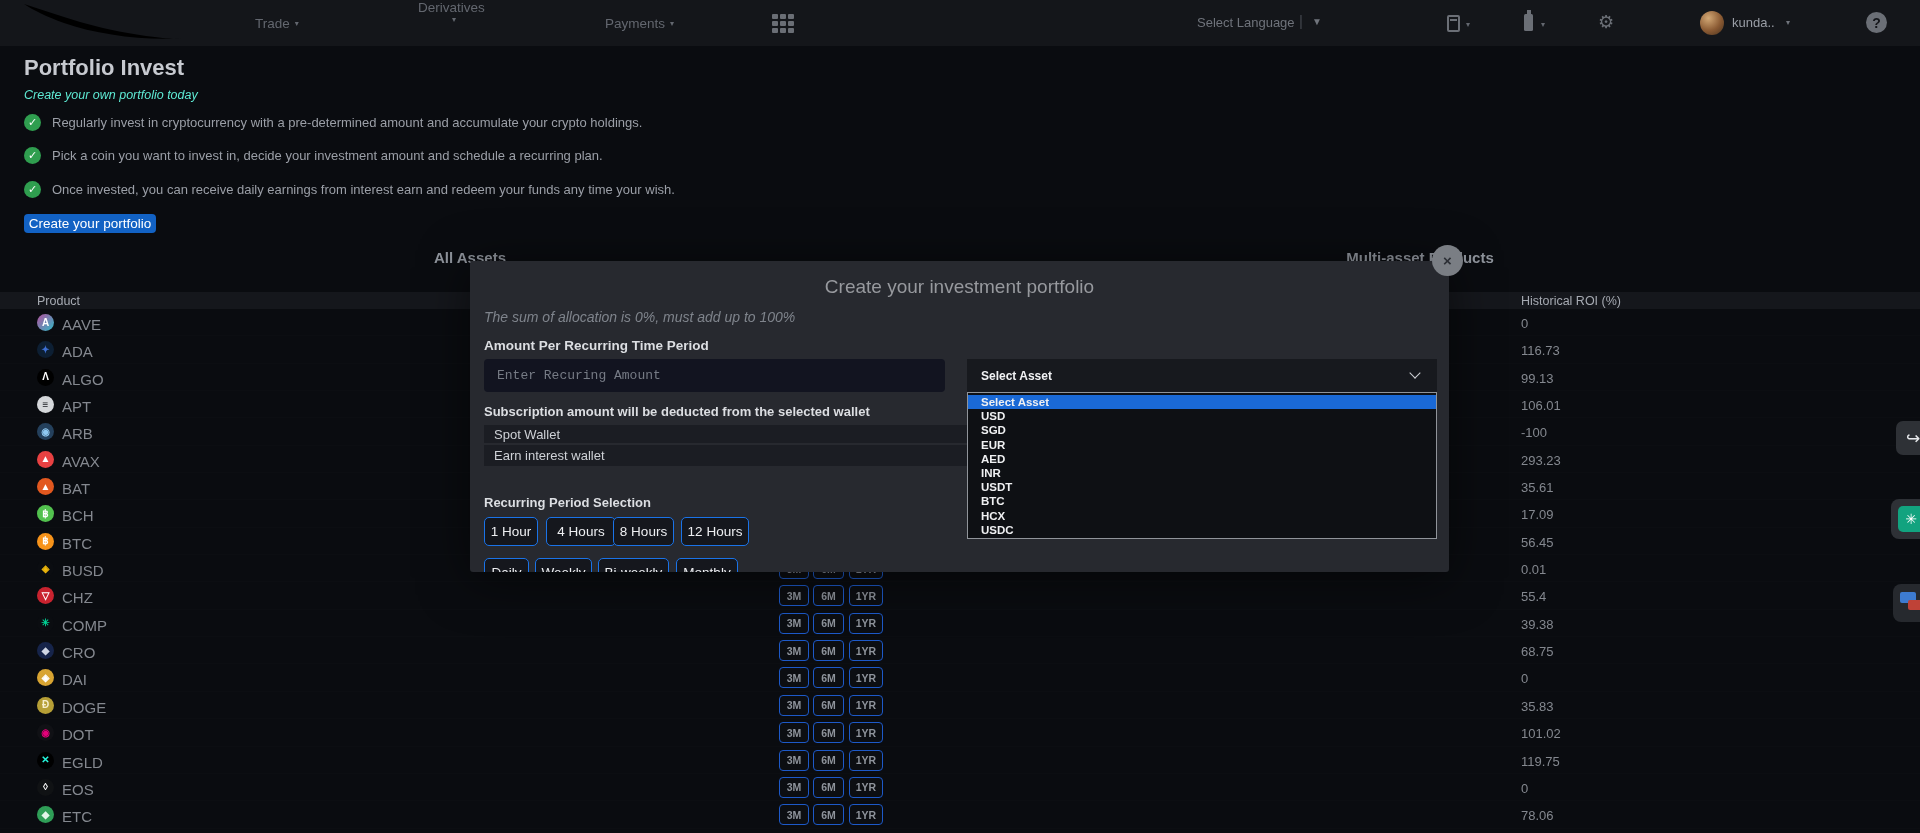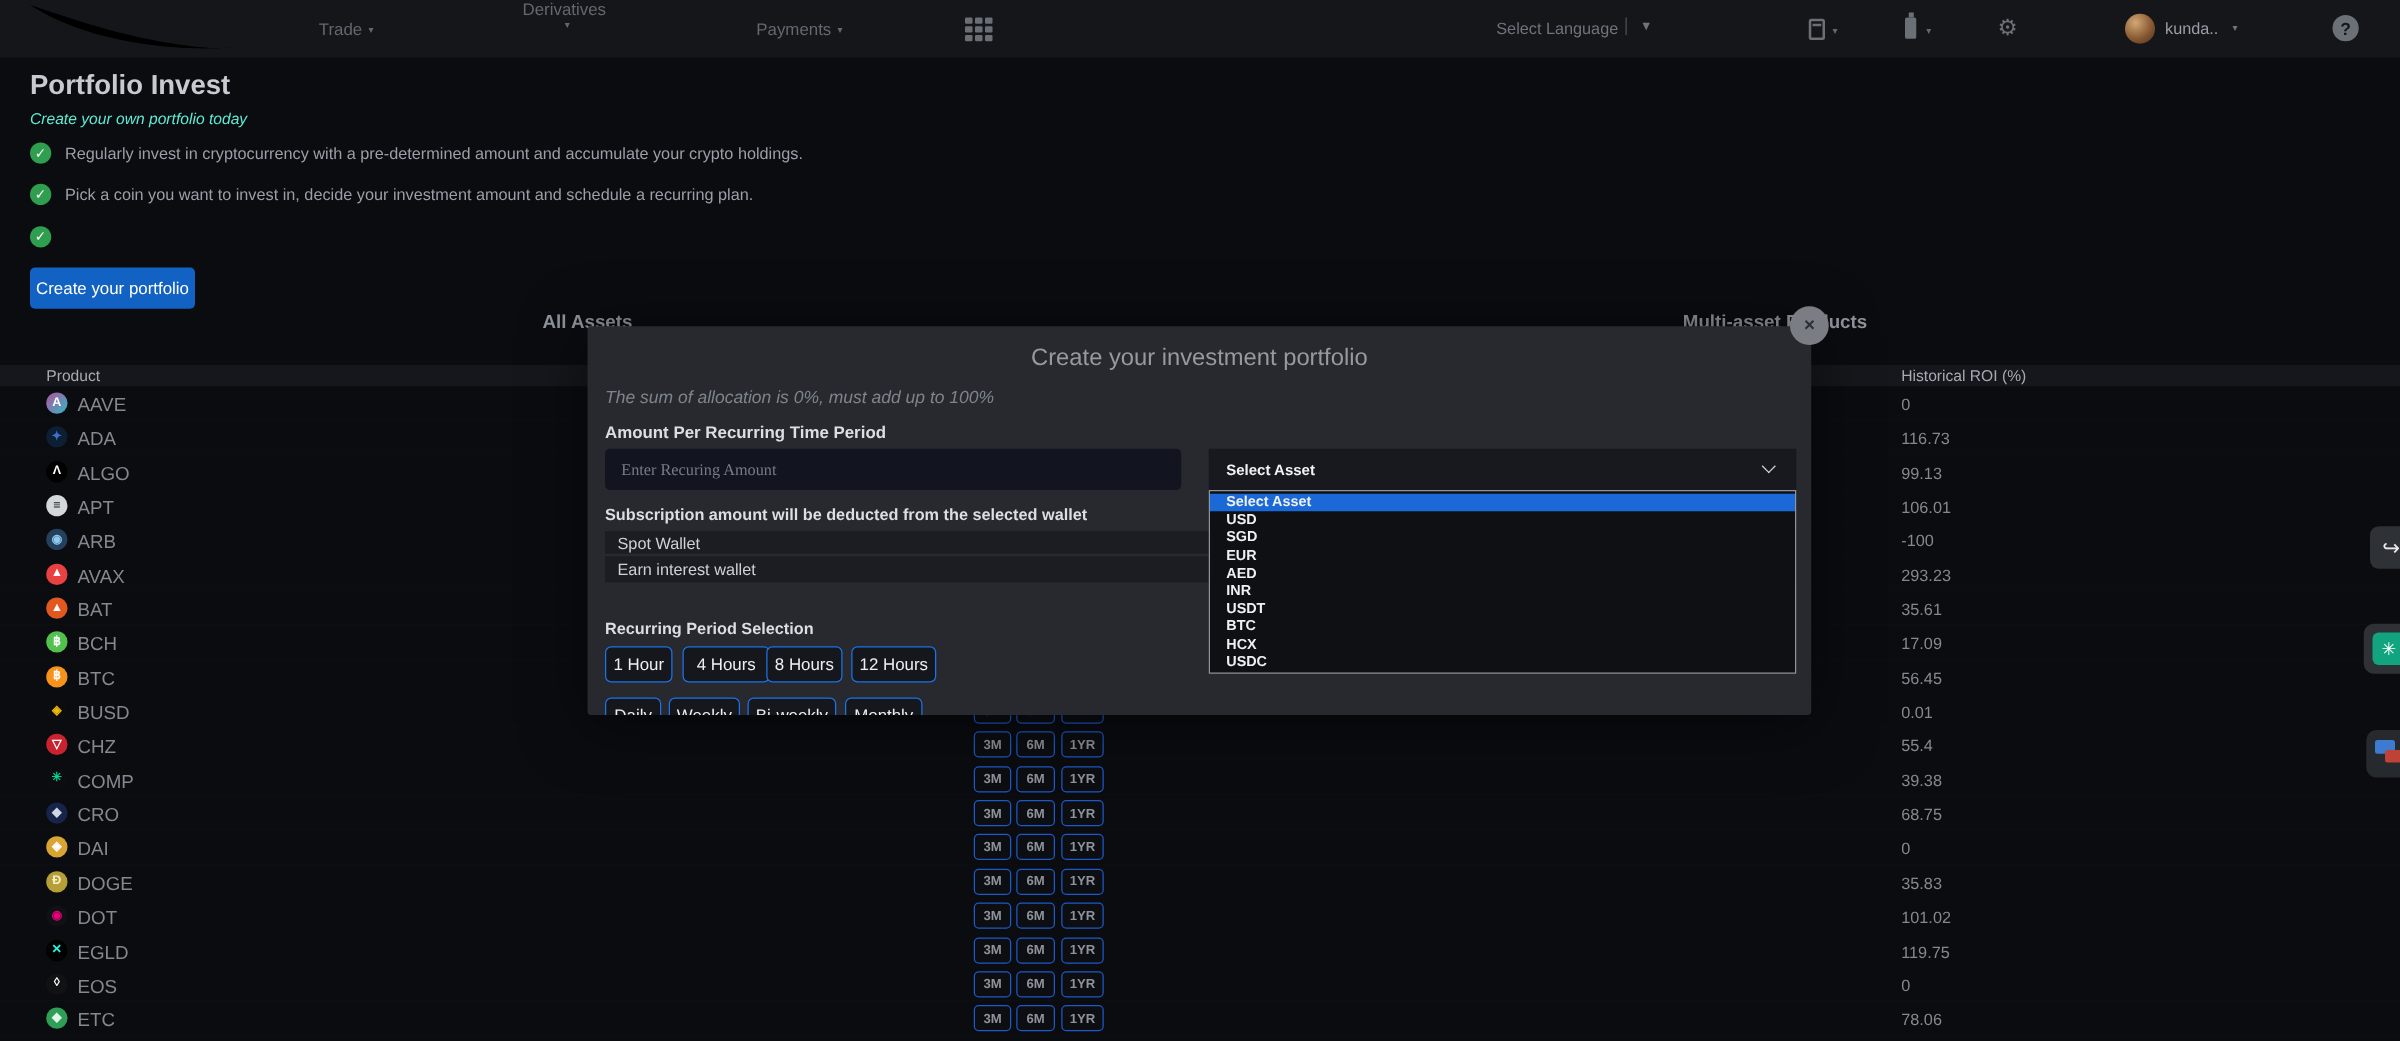--- a/index.html
+++ b/index.html
@@ -27,21 +27,21 @@
 .ucaret{position:absolute;left:1786px;top:18px;color:#70747c;font-size:8px}
 .help{position:absolute;left:1866px;top:12px;width:21px;height:21px;border-radius:50%;background:#6b6f76;color:#14161a;font-weight:bold;font-size:14px;display:flex;align-items:center;justify-content:center;cursor:pointer}
 
 
 .page-title{position:absolute;left:24px;top:55px;font-size:22px;color:#c7cad0}
 .page-sub{position:absolute;left:24px;top:88px;font-size:12.5px;font-style:italic;color:#5eead4}
 .bullets{position:absolute;left:24px;top:112px}
 .bullet{display:flex;align-items:center;gap:11px;height:20px;margin-bottom:13.5px}
 .check{width:17px;height:17px;min-width:17px;border-radius:50%;background:#2f9e4f;color:#fff;font-size:11px;display:flex;align-items:center;justify-content:center}
 .bullet-text{font-size:13px;color:#9b9fa7}
-.cta{position:absolute;left:24px;top:214px;width:132px;height:33px;background:#1262c4;border-radius:4px;color:#fff;font-size:13.5px;display:flex;align-items:center;justify-content:center;cursor:pointer}
+.cta{position:absolute;left:24px;top:214px;width:132px;height:19px;background:#1262c4;border-radius:4px;color:#fff;font-size:13.5px;display:flex;align-items:center;justify-content:center;cursor:pointer}
 
 
 .tab-left{position:absolute;left:420px;top:249px;width:100px;text-align:center;font-weight:bold;font-size:15px;color:#8f949c;cursor:pointer}
 .tab-right{position:absolute;left:1320px;top:249px;width:200px;text-align:center;font-weight:bold;font-size:15px;color:#8f949c;cursor:pointer;z-index:1}
 
 
 .thead{position:absolute;left:0;top:292px;width:1920px;height:17px;background:#15171c;z-index:1}
 .th-product{position:absolute;left:37px;top:2px;font-size:12.5px;color:#a6aab2}
 .th-roi{position:absolute;left:1521px;top:2px;font-size:12.5px;color:#a6aab2}
 .rows{position:absolute;left:0;top:309px;width:1920px;z-index:1}
@@ -49,21 +49,21 @@
 .coin{position:absolute;left:37px;top:5px;width:17px;height:17px;border-radius:50%;display:flex;align-items:center;justify-content:center;font-size:10px;font-weight:bold;line-height:1}
 .sym{position:absolute;left:62px;top:7px;font-size:15px;color:#84888f}
 .term{position:absolute;top:3px;height:21px;border:1px solid #1d59c8;border-radius:4px;background:#0c0e12;color:#8e939b;font-size:10.5px;font-weight:bold;display:flex;align-items:center;justify-content:center;cursor:pointer}
 .roi{position:absolute;left:1521px;top:7px;font-size:13px;color:#84888f}
 
 
 .modal{position:absolute;left:470px;top:261px;width:979px;height:311px;background:#27292f;border-radius:3px;overflow:hidden;box-shadow:0 6px 50px rgba(0,0,0,.55);z-index:10}
 .m-title{position:absolute;top:15px;left:0;width:100%;text-align:center;font-size:19px;color:#97999e}
 .m-note{position:absolute;left:14px;top:48px;font-size:14px;font-style:italic;color:#7f848c}
 .m-amount-label{position:absolute;left:14px;top:77px;font-size:13.5px;font-weight:bold;color:#dcdee2}
-.m-input{position:absolute;left:14px;top:98px;width:461px;height:33px;background:#121420;border:none;border-radius:4px;color:#c6c9cf;font-size:13px;padding:0 13px;outline:none;font-family:Liberation Serif, serif}
+.m-input{position:absolute;left:14px;top:98px;width:461px;height:33px;background:#121420;border:none;border-radius:4px;color:#c6c9cf;font-size:13px;padding:0 13px;outline:none;font-family:Liberation Mono, monospace}
 .m-input::placeholder{color:#767b85}
 .m-select{position:absolute;left:497px;top:98px;width:470px;height:33px;background:#17191e;display:flex;align-items:center;padding:0 14px;cursor:pointer}
 .m-select-label{font-size:12px;font-weight:bold;color:#f1f2f4}
 .m-select-chev{position:absolute;right:18px;top:10px;width:8px;height:8px;border-right:1.5px solid #cfd2d6;border-bottom:1.5px solid #cfd2d6;transform:rotate(45deg)}
 .dropdown{position:absolute;left:497px;top:131px;width:470px;height:147px;background:#0e1014;border:1px solid #90949a;z-index:6;padding-top:2px}
 .opt{height:14.2px;line-height:14.2px;padding-left:13px;font-size:11.5px;font-weight:bold;color:#eff0f2;cursor:pointer;white-space:nowrap}
 .opt.sel{background:#1a69d6}
 .m-wallet-note{position:absolute;left:14px;top:143px;font-size:13px;font-weight:bold;color:#dcdee2}
 .wallet-strip{position:absolute;left:14px;width:953px;background:#1b1d23;color:#ced1d6;font-size:13px;display:flex;align-items:center;padding:0 10px;cursor:pointer}
 .m-period-label{position:absolute;left:14px;top:234px;font-size:13px;font-weight:bold;color:#dcdee2}
@@ -134,20 +134,21 @@
       <div class="bullet">
         <span class="check">✓</span>
         <span class="bullet-text">Regularly invest in cryptocurrency with a pre-determined amount and accumulate your crypto holdings.</span>
       </div>
       <div class="bullet">
         <span class="check">✓</span>
         <span class="bullet-text">Pick a coin you want to invest in, decide your investment amount and schedule a recurring plan.</span>
       </div>
       <div class="bullet">
         <span class="check">✓</span>
+        <span class="bullet-text">Once invested, you can receive daily earnings from interest earn and redeem your funds any time your wish.</span>
       </div>
     </div>
   <div class="cta">Create your portfolio</div>
 
   <div class="tab-left">All Assets</div>
   <div class="tab-right">Multi-asset Products</div>
 
   <div class="thead">
     <span class="th-product">Product</span>
     <span class="th-roi">Historical ROI (%)</span>

